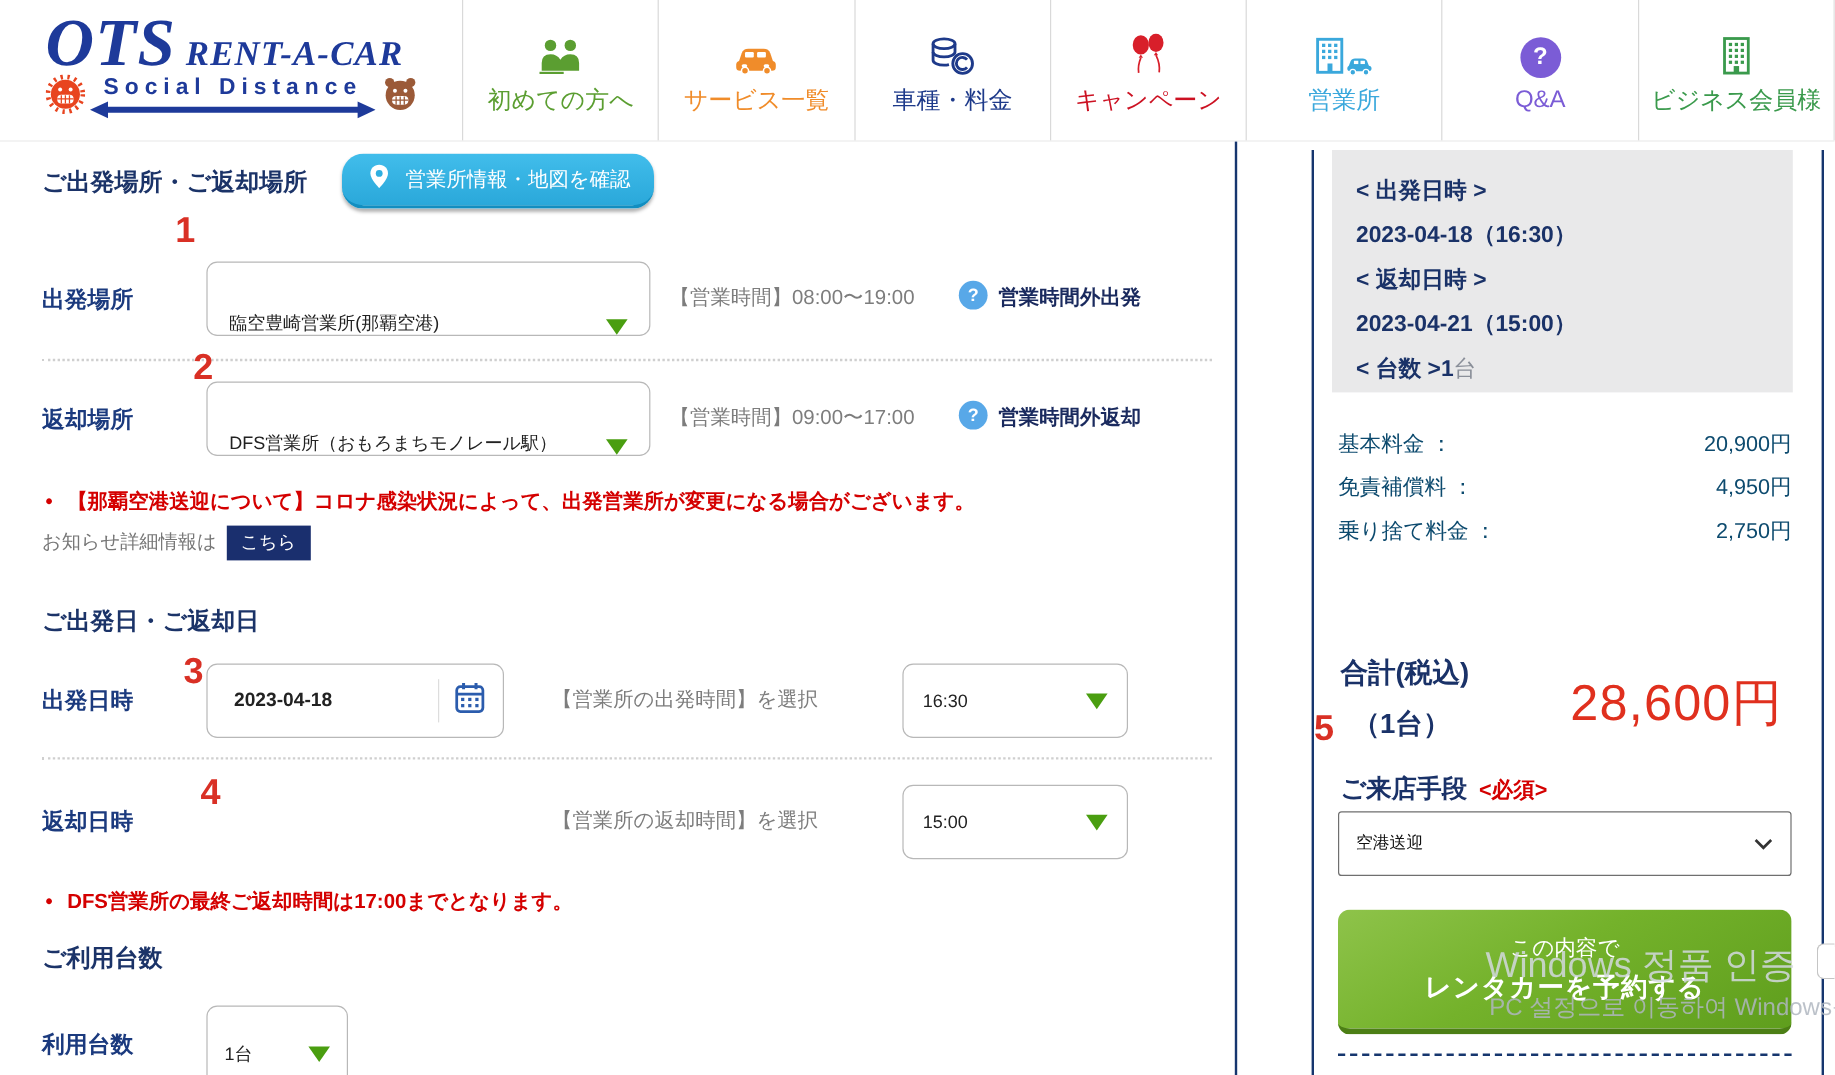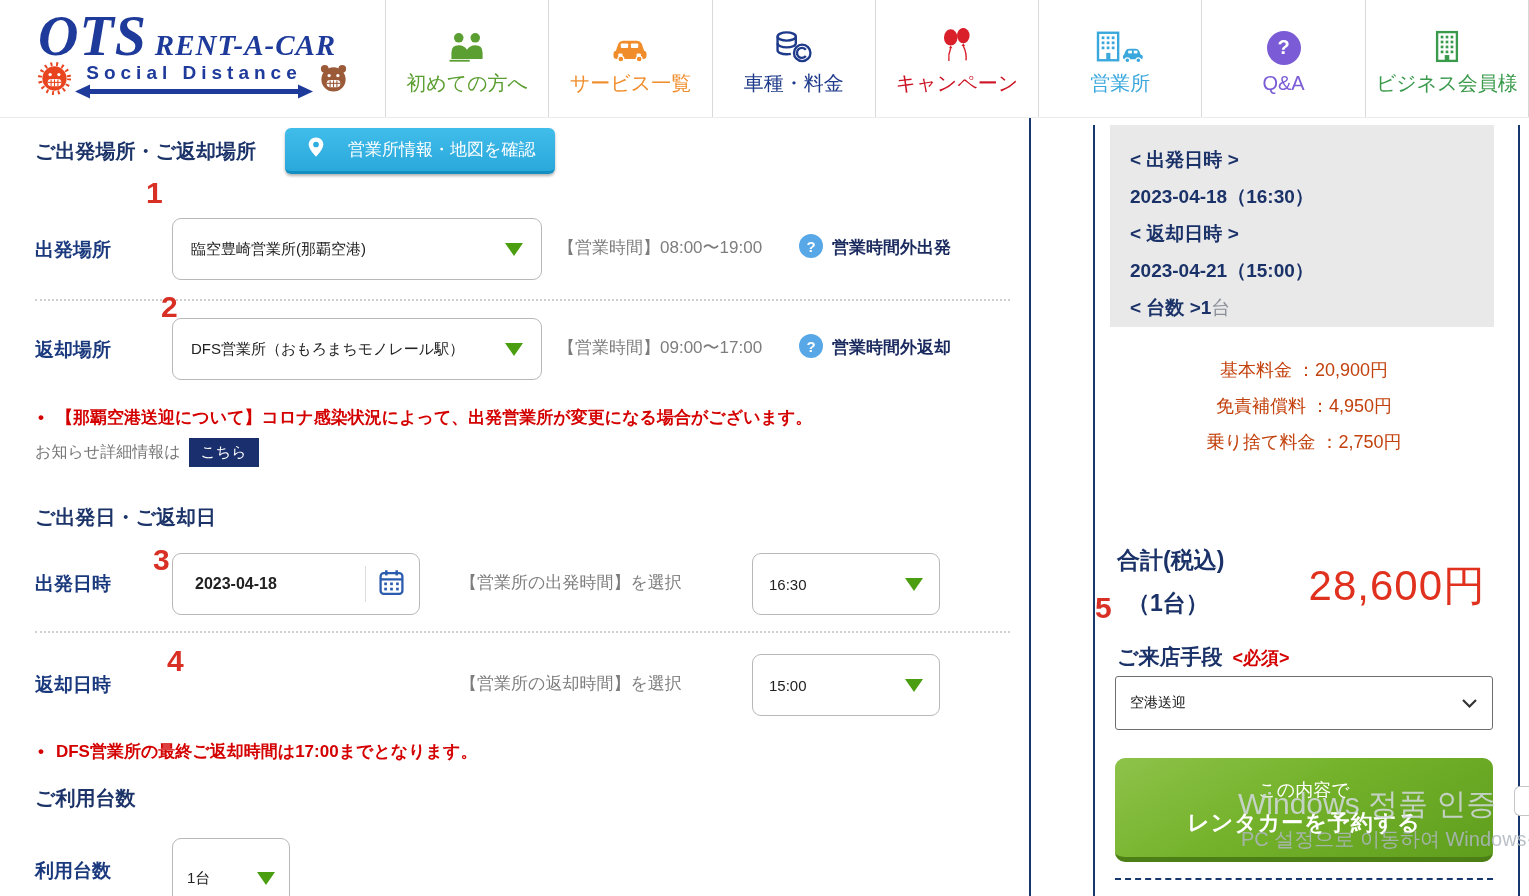--- a/index.html
+++ b/index.html
@@ -32,24 +32,24 @@
   .c-lblue  { color:#3aa8dc; }
   .c-purple { color:#7b5cd6; }
   .c-green2 { color:#3a9a4c; }
   .qa-circle { width:34px; height:34px; border-radius:50%; background:#7b5cd6; color:#fff; font-size:20px; font-weight:bold; display:flex; align-items:center; justify-content:center; }
 
   
   .main { position:absolute; left:0; top:118px; width:1031px; height:778px; border-right:2px solid #16366e; overflow:hidden; }
   .sec-title { position:absolute; font-size:20px; font-weight:bold; color:#1b3368; white-space:nowrap; }
   .row-label { position:absolute; font-size:19px; font-weight:bold; color:#1b3a7e; white-space:nowrap; }
   .map-btn { position:absolute; left:285px; top:10px; height:46px; padding:1px 20px;
-    background:linear-gradient(#41bdeb,#2aa8da); border:none; border-bottom:3px solid #128ec0; border-radius:6px;
-    color:#fff; font-size:17px; display:flex; align-items:center; gap:21px; box-shadow:0 2px 3px rgba(0,0,0,.3); cursor:pointer; }
+    background:linear-gradient(#41bdeb,#2aa8da); border:none; border-bottom:3px solid #128ec0; border-radius:18px;
+    color:#fff; font-size:17px; display:flex; align-items:center; gap:11px; box-shadow:0 2px 3px rgba(0,0,0,.3); cursor:pointer; }
   .select-box { position:absolute; height:62px; background:#fff; border:1px solid #b8b8b8; border-radius:9px;
-    display:flex; align-items:center; padding:0 18px; font-size:15px; color:#222; cursor:pointer; }
+    display:flex; align-items:flex-end; padding:0 18px; font-size:15px; color:#222; cursor:pointer; }
   .tri { width:0; height:0; border-left:9px solid transparent; border-right:9px solid transparent; border-top:13px solid #4a9e10; margin-left:auto; }
   .hours { position:absolute; font-size:17px; color:#7d7d7d; white-space:nowrap; }
   .q-icon { position:absolute; width:24px; height:24px; border-radius:50%; background:#58a8e8; color:#fff;
     font-size:15px; font-weight:bold; display:flex; align-items:center; justify-content:center; cursor:pointer; }
   .after-hours { position:absolute; font-size:17px; font-weight:bold; color:#1a2a5e; white-space:nowrap; }
   .dotted { position:absolute; left:35px; width:975px; border-top:2px dotted #cfcfcf; }
   .red-note { position:absolute; font-size:17px; font-weight:bold; color:#d40000; white-space:nowrap; }
   .red-note .bullet { margin-right:12px; }
   .info-line { position:absolute; font-size:16px; color:#777; display:flex; align-items:center; gap:8px; }
   .kochira { background:#1a2f6e; color:#fff; padding:5px 12px; font-size:15px; cursor:pointer; }
@@ -61,21 +61,21 @@
     display:flex; align-items:center; padding:0 16px; font-size:15px; color:#222; cursor:pointer; }
   .count-box { position:absolute; width:118px; height:80px; border:1px solid #b8b8b8; border-radius:9px; background:#fff;
     display:flex; align-items:center; padding:0 14px; font-size:15px; color:#222; cursor:pointer; }
 
   
   .sidebar { position:absolute; left:1093px; top:125px; width:427px; height:771px;
     border-left:2px solid #16366e; border-right:2px solid #16366e; background:#fff; }
   .summary-box { position:absolute; left:15px; top:0px; width:384px; height:202px; background:#e9e9ea; padding:16px 0 0 20px; }
   .summary-box div { font-size:19px; font-weight:bold; color:#1a3268; line-height:37px; white-space:nowrap; }
   .summary-unit { color:#8a8f99; font-weight:normal; }
-  .price-row { position:absolute; left:20px; width:378px; display:flex; justify-content:center; font-size:18px; color:#c2410c; }
+  .price-row { position:absolute; left:20px; width:378px; display:flex; justify-content:space-between; font-size:18px; color:#0c4a6e; }
   .total-l1 { position:absolute; left:22px; top:420px; font-size:23px; font-weight:bold; color:#1a3268;text-align:center; }
   .total-l2 { position:absolute; left:32px; top:463px; font-size:23px; font-weight:bold; color:#1a3268; }
   .total-amount { position:absolute; right:32px; top:433px; font-size:42px; color:#e0301e; letter-spacing:1px; }
   .visit-line { position:absolute; left:22px; top:518px; display:flex; align-items:baseline; gap:10px; }
   .visit-label { font-size:21px; font-weight:bold; color:#1a3268; }
   .visit-req { font-size:18px; font-weight:bold; color:#d40000; }
   .visit-select { position:absolute; left:20px; top:551px; width:378px; height:54px; background:#fff;
     border:1px solid #6f6f6f; border-radius:3px; display:flex; align-items:center; padding:0 14px; font-size:14px; color:#111; cursor:pointer; }
   .visit-select svg { margin-left:auto; }
   .reserve-btn { position:absolute; left:20px; top:633px; width:378px; height:104px;

